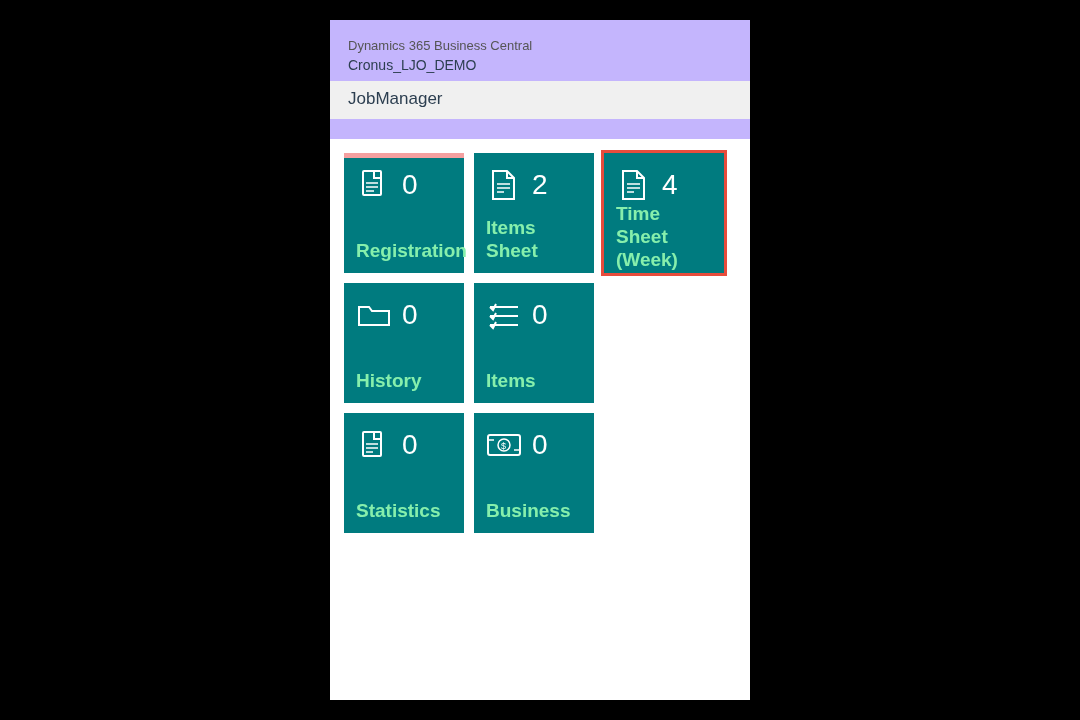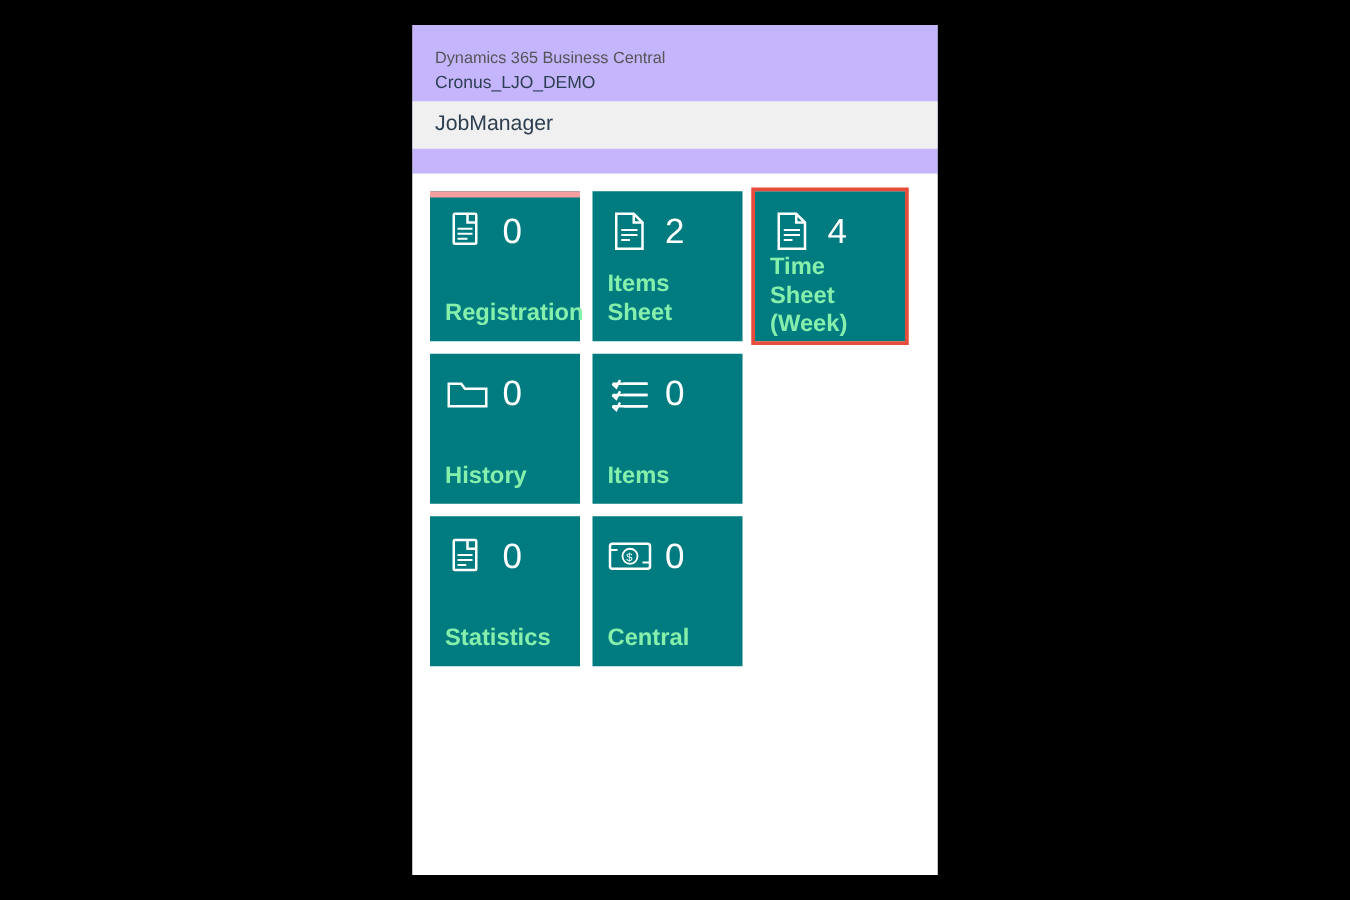--- a/index.html
+++ b/index.html
@@ -225,17 +225,17 @@
             <svg viewBox="0 0 36 36" width="36" height="36">
               <rect x="2" y="8" width="32" height="20" rx="2" fill="none" stroke="white" stroke-width="2"></rect>
               <ellipse cx="18" cy="18" rx="6" ry="6" fill="none" stroke="white" stroke-width="1.5"></ellipse>
               <text x="15" y="22" fill="white" font-size="9" font-family="Arial">$</text>
               <line x1="2" y1="13" x2="8" y2="13" stroke="white" stroke-width="1.5"></line>
               <line x1="28" y1="23" x2="34" y2="23" stroke="white" stroke-width="1.5"></line>
             </svg>
           </div>
           <span class="tile-count">0</span>
         </div>
-        <div class="tile-label">Central</div>
+        <div class="tile-label">Business</div>
       </div>
     </div>
   </div>
 </div>
 
 </body></html>

